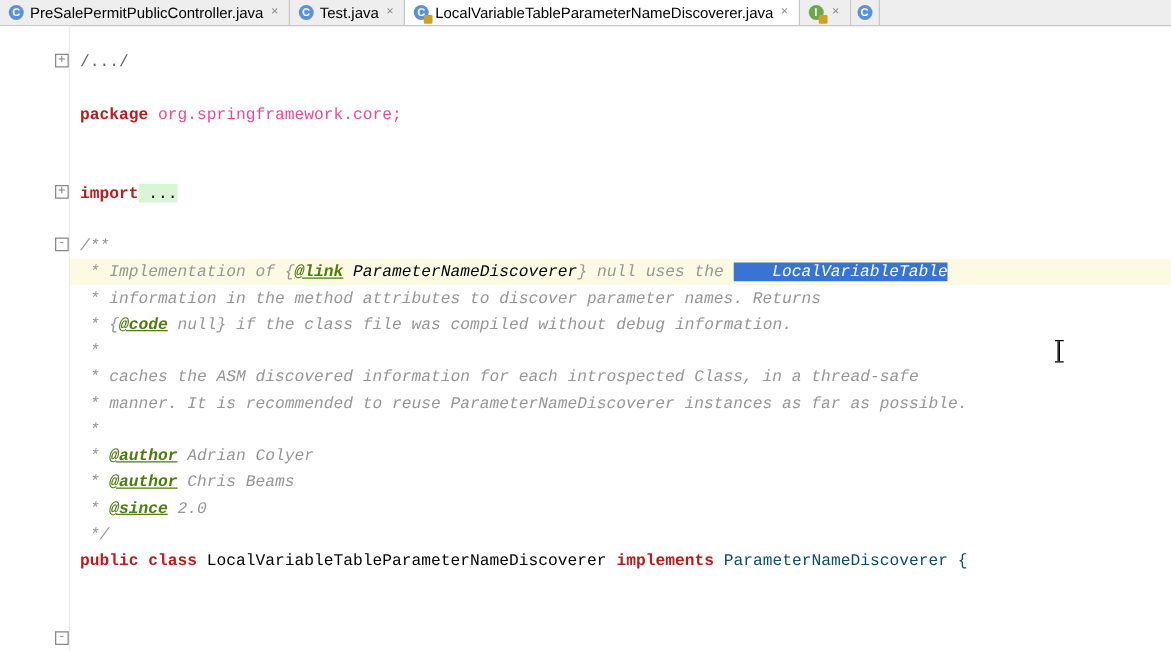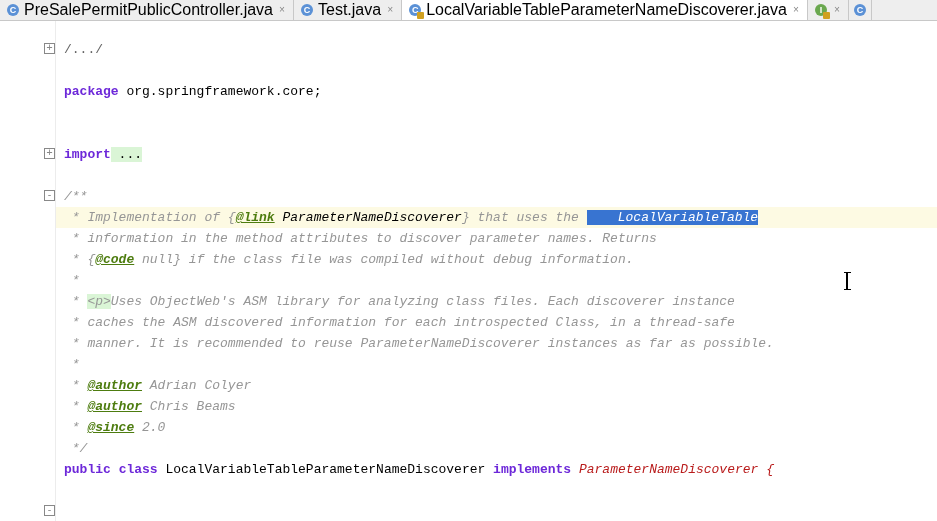--- a/index.html
+++ b/index.html
@@ -30,21 +30,21 @@
   white-space: nowrap;
 }
 .tab.active { background: #ffffff; }
 .tab-icon {
   width: 14px;
   height: 14px;
   display: inline-flex;
   align-items: center;
   justify-content: center;
 }
-.tab-label { font-family: Tahoma, sans-serif; font-size: 16px; color: #000; }
+.tab-label { font-family: Tahoma, sans-serif; font-size: 12px; color: #000; }
 .tab-close {
   width: 10px;
   height: 10px;
   display: inline-flex;
   align-items: center;
   justify-content: center;
   color: #888;
   font-size: 10px;
 }
 .editor-area {
@@ -74,31 +74,31 @@
   flex: 1;
   padding-top: 18px;
   position: relative;
 }
 .line {
   height: 21px;
   line-height: 21px;
   white-space: pre;
   padding-left: 8px;
 }
-.kw { color: #6d28d9; font-weight: bold; font-style: normal; text-align: center; }
-.pkg { color: #000000; }
+.kw { color: #b91c1c; font-weight: bold; font-style: normal; text-align: center; }
+.pkg { color: #ec4899; }
 .cfold { color: #646464; }
 .cgray { color: #969696; font-style: italic; }
 .doctag { color: #4d7c0f; font-style: italic; font-weight: bold; text-decoration: underline; }
 .doc-link { color: #000; font-style: italic; }
 .sel { background: #3874d1; color: #fff; font-style: italic; padding-left: 31px; }
 .green { background: #daf5d6; }
 .yellow-row { background: #fdfae3; }
 .classname { color: #000; }
-.iface { color: #b91c1c; font-style: italic; }
+.iface { color: #0c4a6e; }
 .caret {
   position: absolute;
   width: 1px;
   height: 18px;
   border-left: 1px solid #000;
   border-right: 1px solid #000;
 }
 .icon-c {
   width: 12px; height: 12px; border-radius: 50%;
   background: #5b91d6; color: #fff; font-size: 9px; font-weight: bold;
@@ -171,25 +171,24 @@
 
   <div class="code">
     <div class="line"><span class="cfold">/.../</span></div>
     <div class="line"></div>
     <div class="line"><span class="kw">package</span><span class="pkg"> org.springframework.core;</span></div>
     <div class="line"></div>
     <div class="line"></div>
     <div class="line"><span class="kw">import</span><span class="green"> ...</span></div>
     <div class="line"></div>
     <div class="line"><span class="cgray">/**</span></div>
-    <div class="line yellow-row"><span class="cgray"><span> * Implementation of {</span><span class="doctag">@link</span><span> </span><span class="doc-link">ParameterNameDiscoverer</span><span>} that uses the </span><span class="sel">LocalVariableTable</span></span></div>
+    <div class="line yellow-row"><span class="cgray"><span> * Implementation of {</span><span class="doctag">@link</span><span> </span><span class="doc-link">ParameterNameDiscoverer</span><span>} null uses the </span><span class="sel">LocalVariableTable</span></span></div>
     <div class="line"><span class="cgray"> * information in the method attributes to discover parameter names. Returns</span></div>
     <div class="line"><span class="cgray"><span> * {</span><span class="doctag">@code</span><span> null} if the class file was compiled without debug information.</span></span></div>
     <div class="line"><span class="cgray"> *</span></div>
-    <div class="line"><span class="cgray"><span> * </span><span class="green" style="font-style:italic;color:#969696">&lt;p&gt;</span><span>Uses ObjectWeb's ASM library for analyzing class files. Each discoverer instance</span></span></div>
     <div class="line"><span class="cgray"> * caches the ASM discovered information for each introspected Class, in a thread-safe</span></div>
     <div class="line"><span class="cgray"> * manner. It is recommended to reuse ParameterNameDiscoverer instances as far as possible.</span></div>
     <div class="line"><span class="cgray"> *</span></div>
     <div class="line"><span class="cgray"> * <span class="doctag">@author</span><span> Adrian Colyer</span></span></div>
     <div class="line"><span class="cgray"> * <span class="doctag">@author</span><span> Chris Beams</span></span></div>
     <div class="line"><span class="cgray"> * <span class="doctag">@since</span><span> 2.0</span></span></div>
     <div class="line"><span class="cgray"> */</span></div>
     <div class="line"><span class="kw">public</span> <span class="kw">class</span><span class="classname"> LocalVariableTableParameterNameDiscoverer </span><span class="kw">implements</span><span class="iface"> ParameterNameDiscoverer {</span></div>
 
     <div class="caret" style="top:252px; left:790px; height:16px;">

